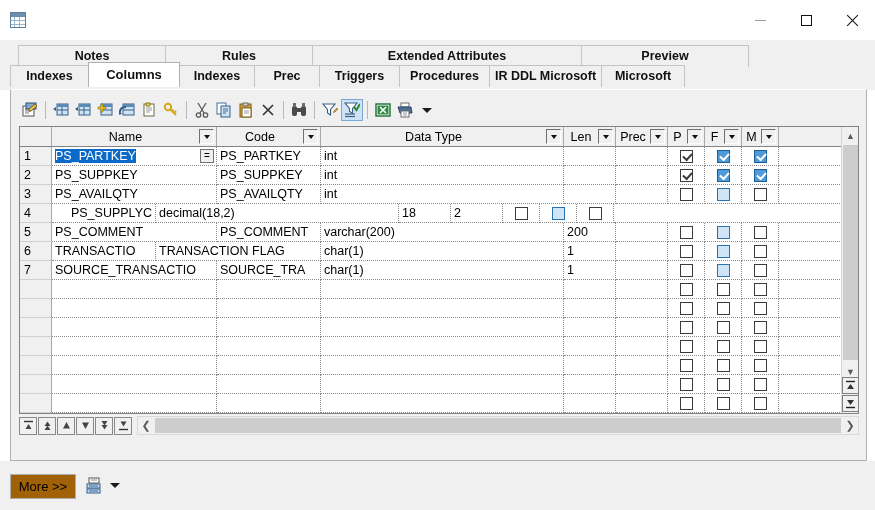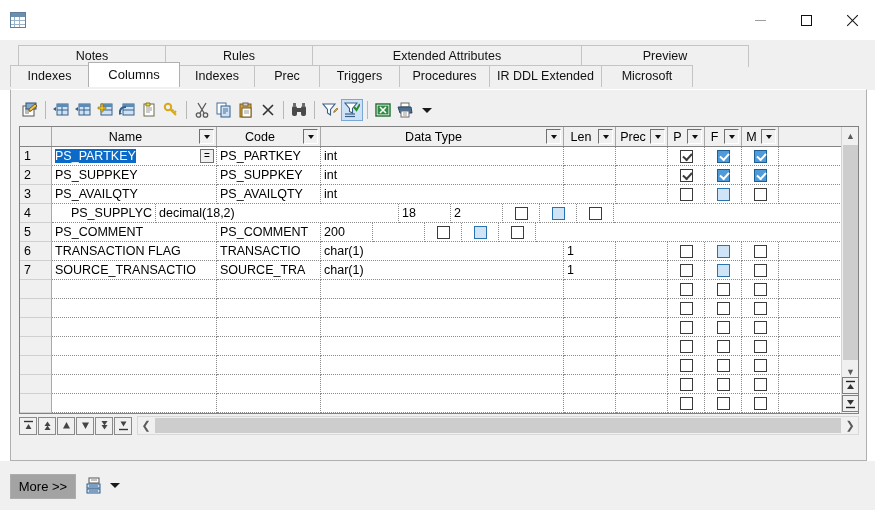--- a/index.html
+++ b/index.html
@@ -52,20 +52,21 @@
   .glyph-close::before, .glyph-close::after {
     content: ""; position: absolute; left: -1px; top: 6px; width: 15px; height: 1px; background: #111;
   }
   .glyph-close::before { transform: rotate(45deg); }
   .glyph-close::after { transform: rotate(-45deg); }
 
   
   .tabs-area {
     position: absolute; left: 0; top: 40px; width: 875px; height: 50px;
     background: #f0f0f0;
+    font-weight: bold;
   }
   .tabrow { position: absolute; display: flex; height: 22px; }
   .tabrow.top { left: 18px; top: 5px; }
   .tabrow.bottom { left: 10px; top: 25px; }
   .tab {
     height: 22px; line-height: 21px; text-align: center;
     background: #f0f0f0;
     border: 1px solid #c4c4c4;
     border-bottom: none;
     margin-right: -1px;
@@ -224,21 +225,21 @@
   }
   .hs-arrow { width: 16px; text-align: center; color: #5a5a5a; font-size: 11px; }
   .hs-thumb { flex: 1; height: 15px; background: #cdcdcd; margin: 0 1px; }
 
   
   .bottombar {
     position: absolute; left: 0; top: 461px; width: 875px; height: 49px;
     background: #f0f0f0;
   }
   .btn {
-    background: #a3a3a3;
+    background: #a16207;
     border: 1px solid #adadad;
     font-size: 13px; color: #000;
     text-align: center;
     display: flex; align-items: center; justify-content: center;
     position: absolute;
   }
   .more-btn { left: 10px; top: 13px; width: 66px; height: 25px; }
 
   .layers-icon {
     position: absolute; left: 86px; top: 16px; width: 17px; height: 18px;
@@ -275,22 +276,22 @@
     <div class="tab" style="width:270px">Extended Attributes</div>
     <div class="tab" style="width:168px">Preview</div>
   </div>
   <div class="tabrow bottom">
     <div class="tab" style="width:79px">Indexes</div>
     <div class="tab active" style="width:92px">Columns</div>
     <div class="tab" style="width:76px">Indexes</div>
     <div class="tab" style="width:66px">Prec</div>
     <div class="tab" style="width:81px">Triggers</div>
     <div class="tab" style="width:91px">Procedures</div>
-    <div class="tab" style="width:113px">IR DDL Extended</div>
-    <div class="tab" style="width:92px">Microsoft</div>
+    <div class="tab" style="width:113px">IR DDL Microsoft</div>
+    <div class="tab" style="width:84px">Microsoft</div>
   </div>
 </div>
 
 <div class="panel">
 
   <div class="toolbar">
 
     <div class="tb-btn">
       <svg class="ic" viewBox="0 0 16 16">
         <rect x="1" y="4" width="11" height="10" fill="#fff" stroke="#555"></rect>
@@ -560,37 +561,38 @@
           </div>
           <div class="gcell ckcell" style="width: 37px;">
             <span class="cb"></span>
           </div>
           <div class="gcell" style="flex: 1 1 0%; border-right: none;"></div>
         </div>
         <div class="grow">
           <div class="gcell rownum" style="width: 32px;">5</div>
           <div class="gcell" style="width: 165px;">PS_COMMENT</div>
           <div class="gcell" style="width: 104px;">PS_COMMENT</div>
+          <div class="gcell" style="width: 243px;">varchar(200)</div>
           <div class="gcell" style="width: 52px;">200</div>
           <div class="gcell" style="width: 52px;"></div>
           <div class="gcell ckcell" style="width: 37px;">
             <span class="cb"></span>
           </div>
           <div class="gcell ckcell" style="width: 37px;">
             <span class="cb blue"></span>
           </div>
           <div class="gcell ckcell" style="width: 37px;">
             <span class="cb"></span>
           </div>
           <div class="gcell" style="flex: 1 1 0%; border-right: none;"></div>
         </div>
         <div class="grow">
           <div class="gcell rownum" style="width: 32px;">6</div>
+          <div class="gcell" style="width: 104px;">TRANSACTIO</div>
           <div class="gcell" style="width: 165px;">TRANSACTION FLAG</div>
-          <div class="gcell" style="width: 104px;">TRANSACTIO</div>
           <div class="gcell" style="width: 243px;">char(1)</div>
           <div class="gcell" style="width: 52px;">1</div>
           <div class="gcell" style="width: 52px;"></div>
           <div class="gcell ckcell" style="width: 37px;">
             <span class="cb"></span>
           </div>
           <div class="gcell ckcell" style="width: 37px;">
             <span class="cb blue"></span>
           </div>
           <div class="gcell ckcell" style="width: 37px;">

